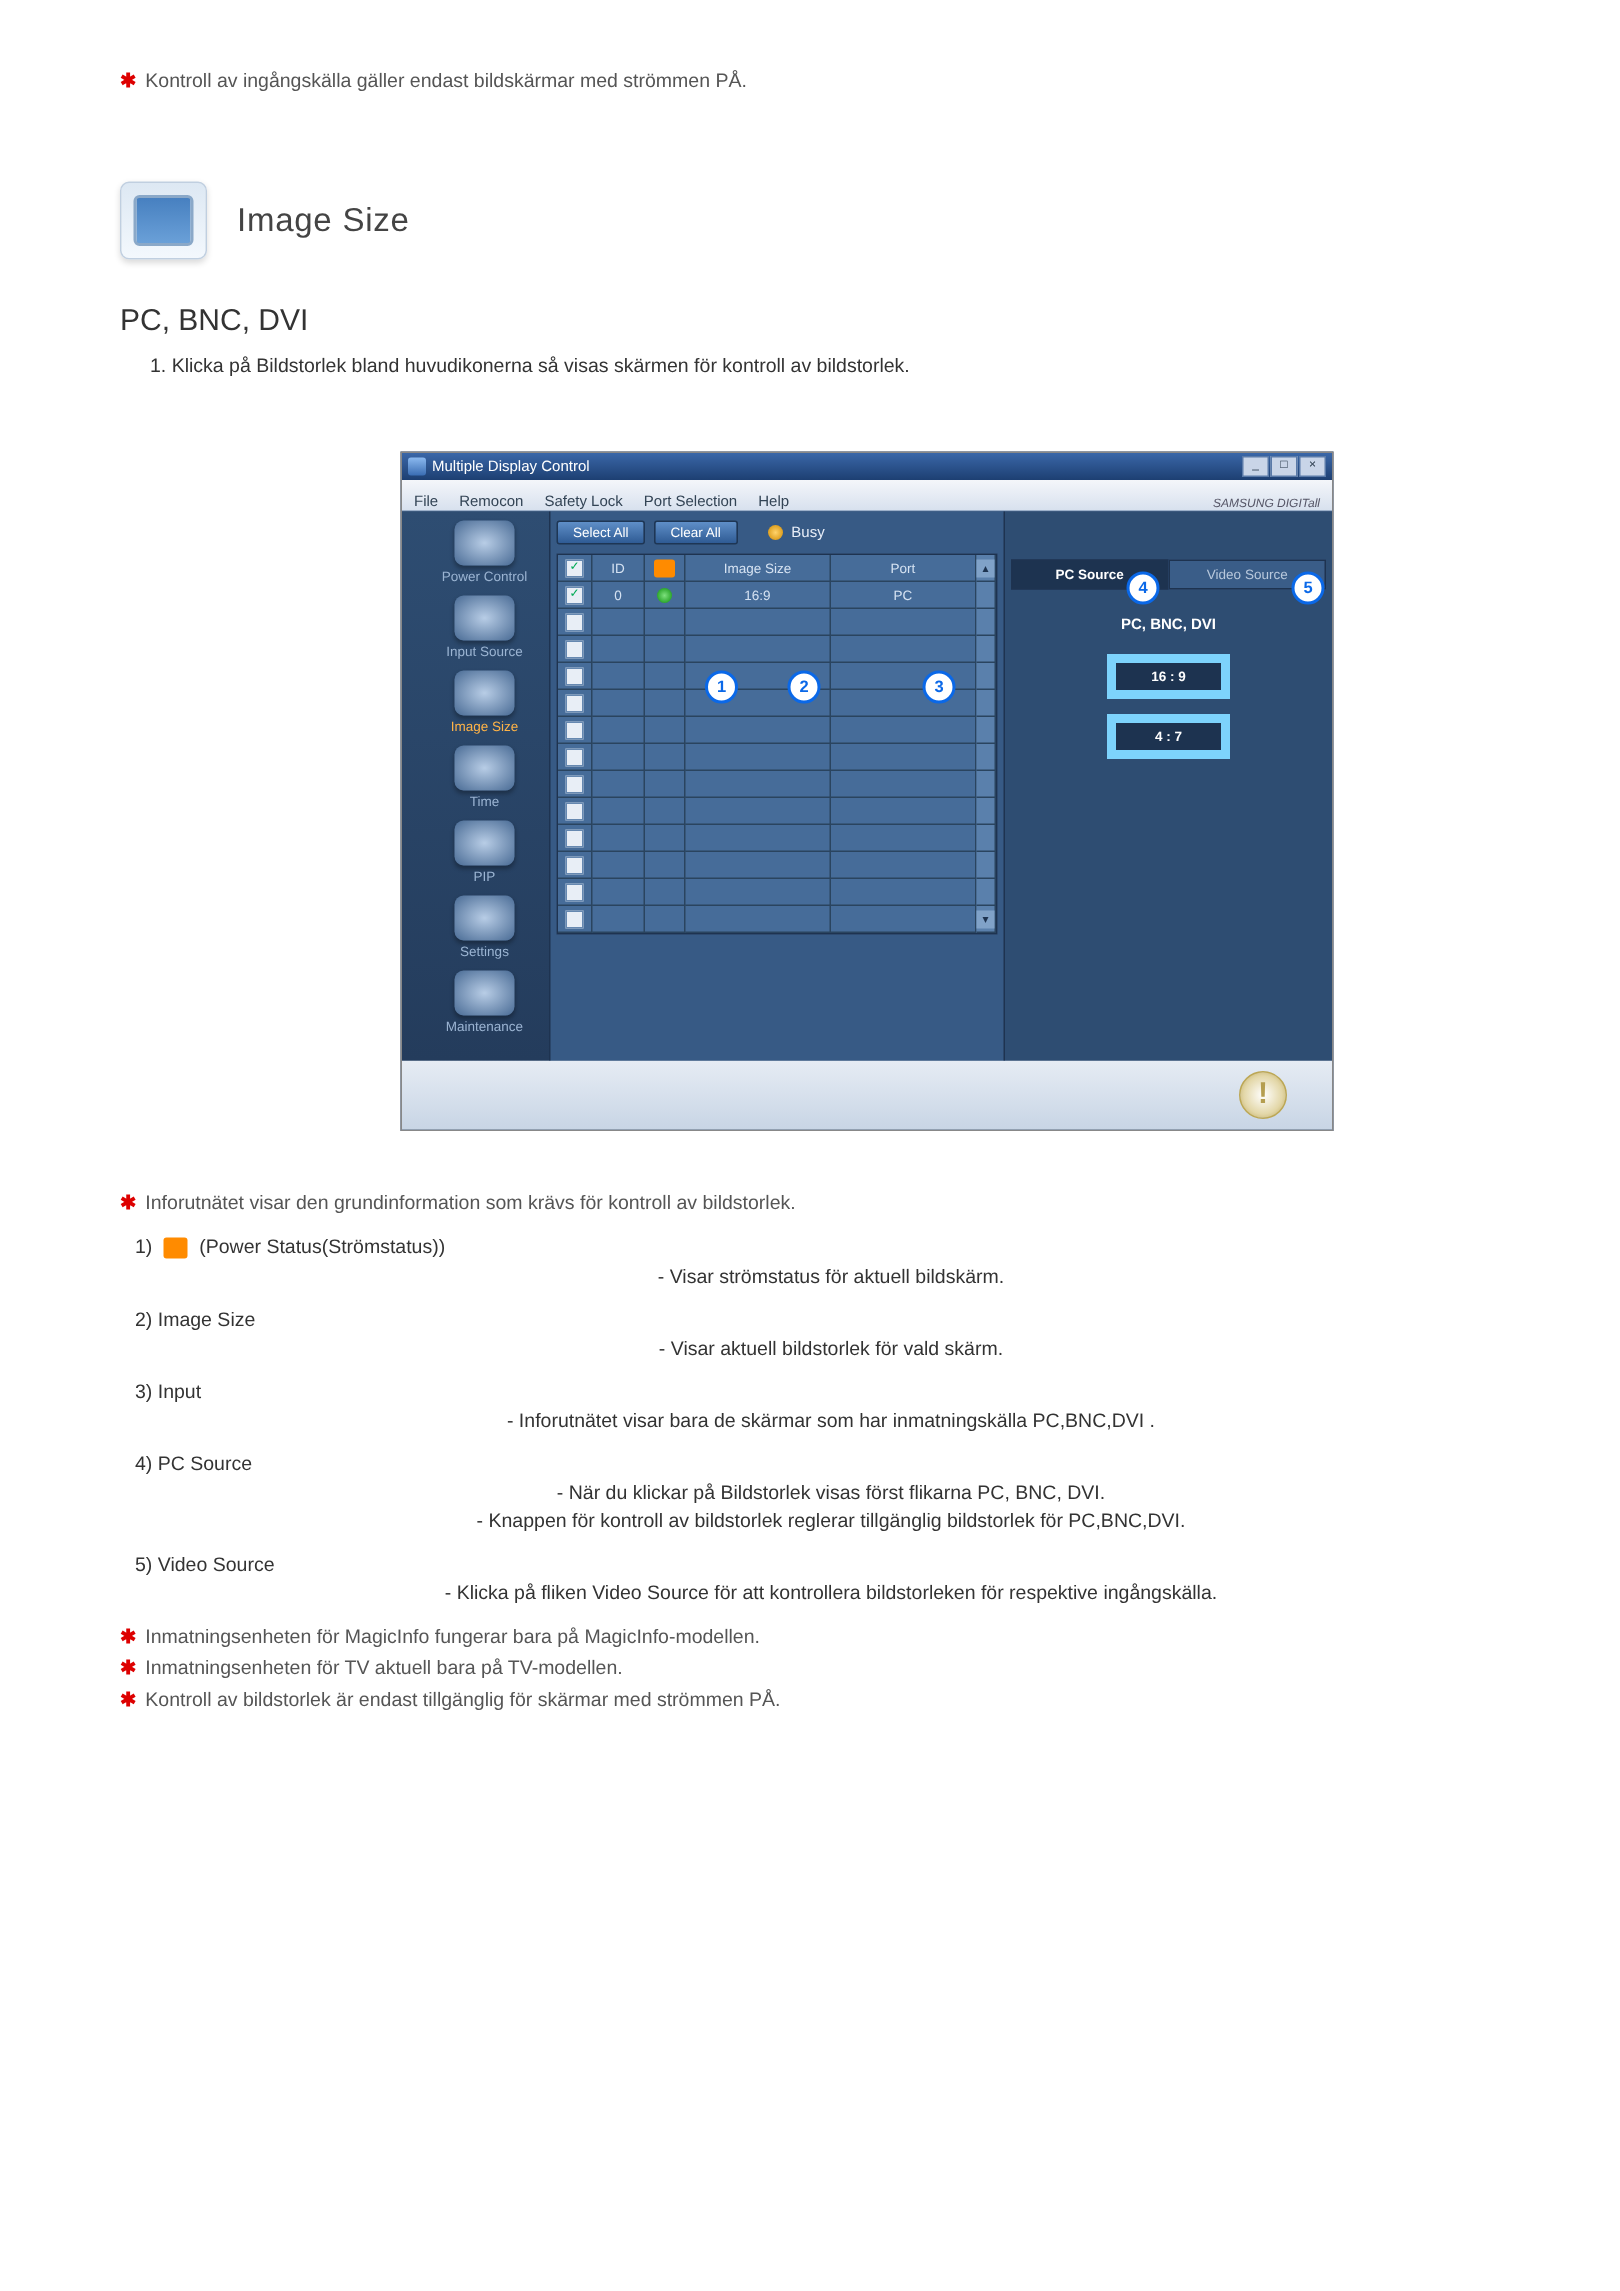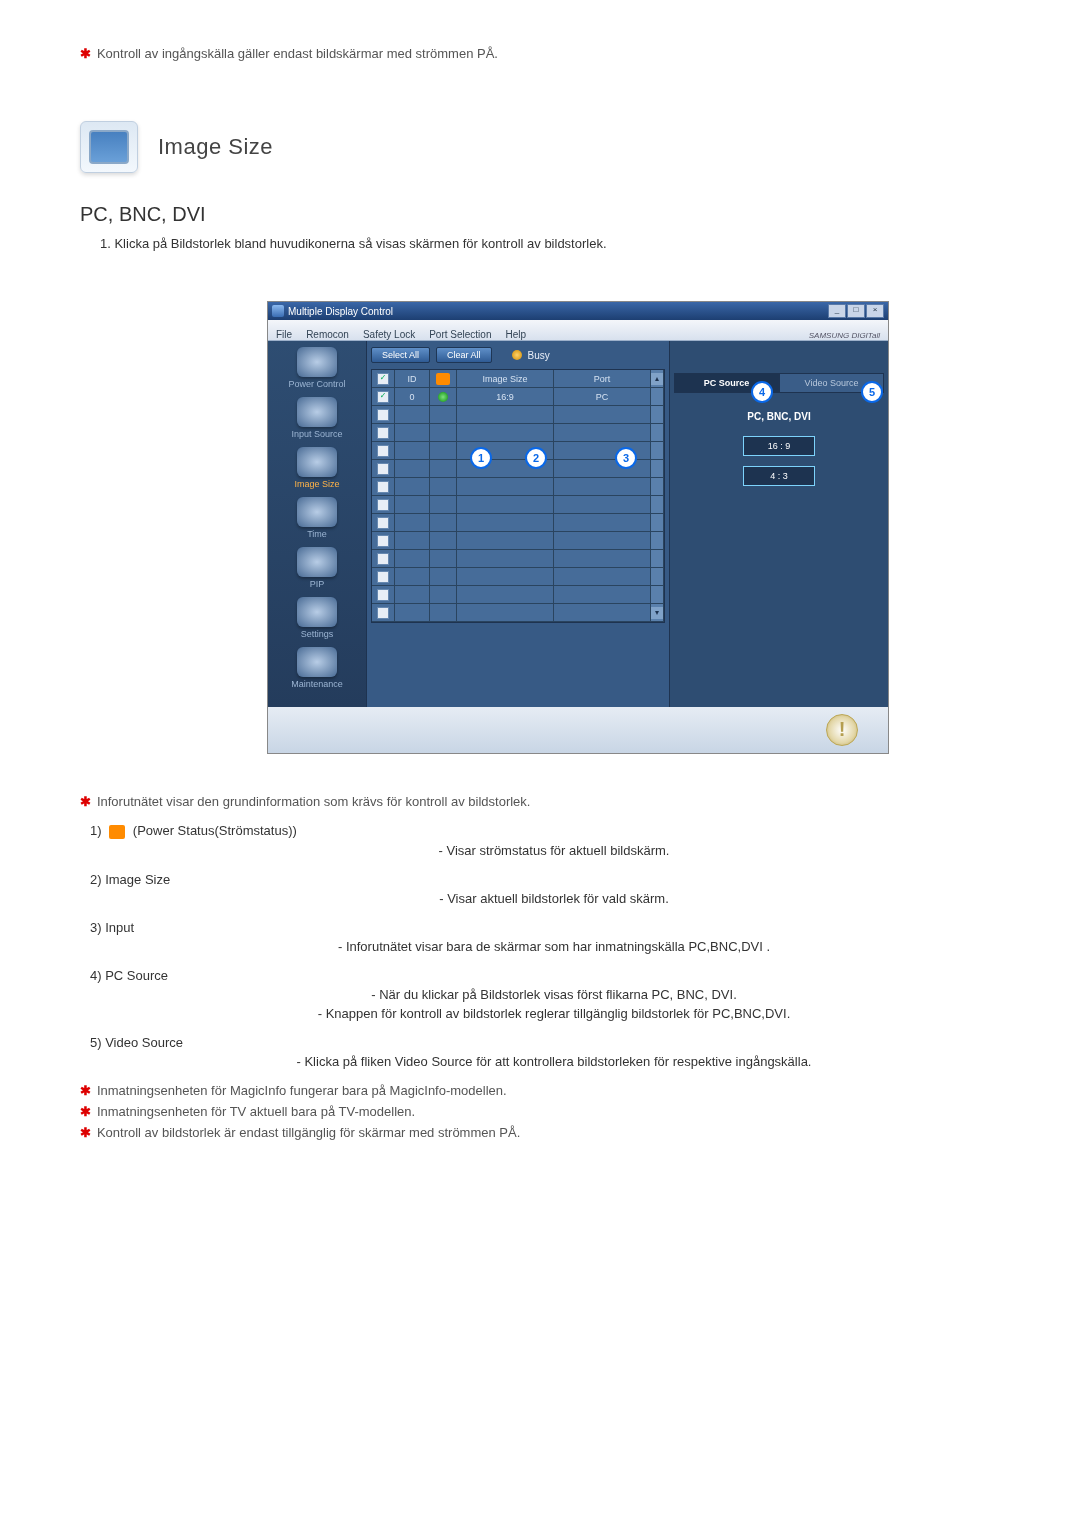--- a/index.html
+++ b/index.html
@@ -113,21 +113,21 @@
   .app-body {
     display: flex;
     background: #2e4d72;
   }
   .sidebar {
     width: 98px;
     background: linear-gradient(#2e4d72,#243c5c);
     padding: 6px 0 10px 0;
     display: flex;
     flex-direction: column;
-    align-items: center;
+    align-items: flex-end;
   }
   .side-item {
     width: 86px;
     text-align: center;
     margin-bottom: 8px;
     font-size: 9px;
     color: #9bb4d2;
   }
   .side-item.active { color: #ffb347; }
   .side-icon {
@@ -251,26 +251,27 @@
     margin: 18px 0 14px 0;
     font-weight: bold;
     color: #fff;
     font-size: 10px;
   }
   .ratio-btn {
     width: 70px;
     margin: 0 auto 10px auto;
     height: 18px;
     background: #1d3350;
-    border: 1px solid #7dd3fc;
+    border: 6px solid #7dd3fc;
     color: #fff;
     font-size: 9px;
     display: flex;
     align-items: center;
     justify-content: center;
+    font-weight: bold;
   }
 
   .footer {
     height: 46px;
     background: linear-gradient(#e6ecf4,#c8d5e5);
     display: flex;
     align-items: center;
     justify-content: flex-end;
     padding: 0 30px;
   }
@@ -520,21 +521,21 @@
       </div>
     </div>
 
     <div class="right-pane">
       <div class="tabs">
         <div class="tab active">PC Source</div>
         <div class="tab">Video Source</div>
       </div>
       <div class="rp-title">PC, BNC, DVI</div>
       <div class="ratio-btn">16 : 9</div>
-      <div class="ratio-btn">4 : 3</div>
+      <div class="ratio-btn">4 : 7</div>
     </div>
   </div>
   <div class="footer">
     <div class="info-big">!</div>
   </div>
 </div>
 
 <div class="callout" style="left:203px; top:146px;">1</div>
 <div class="callout" style="left:258px; top:146px;">2</div>
 <div class="callout" style="left:348px; top:146px;">3</div>

